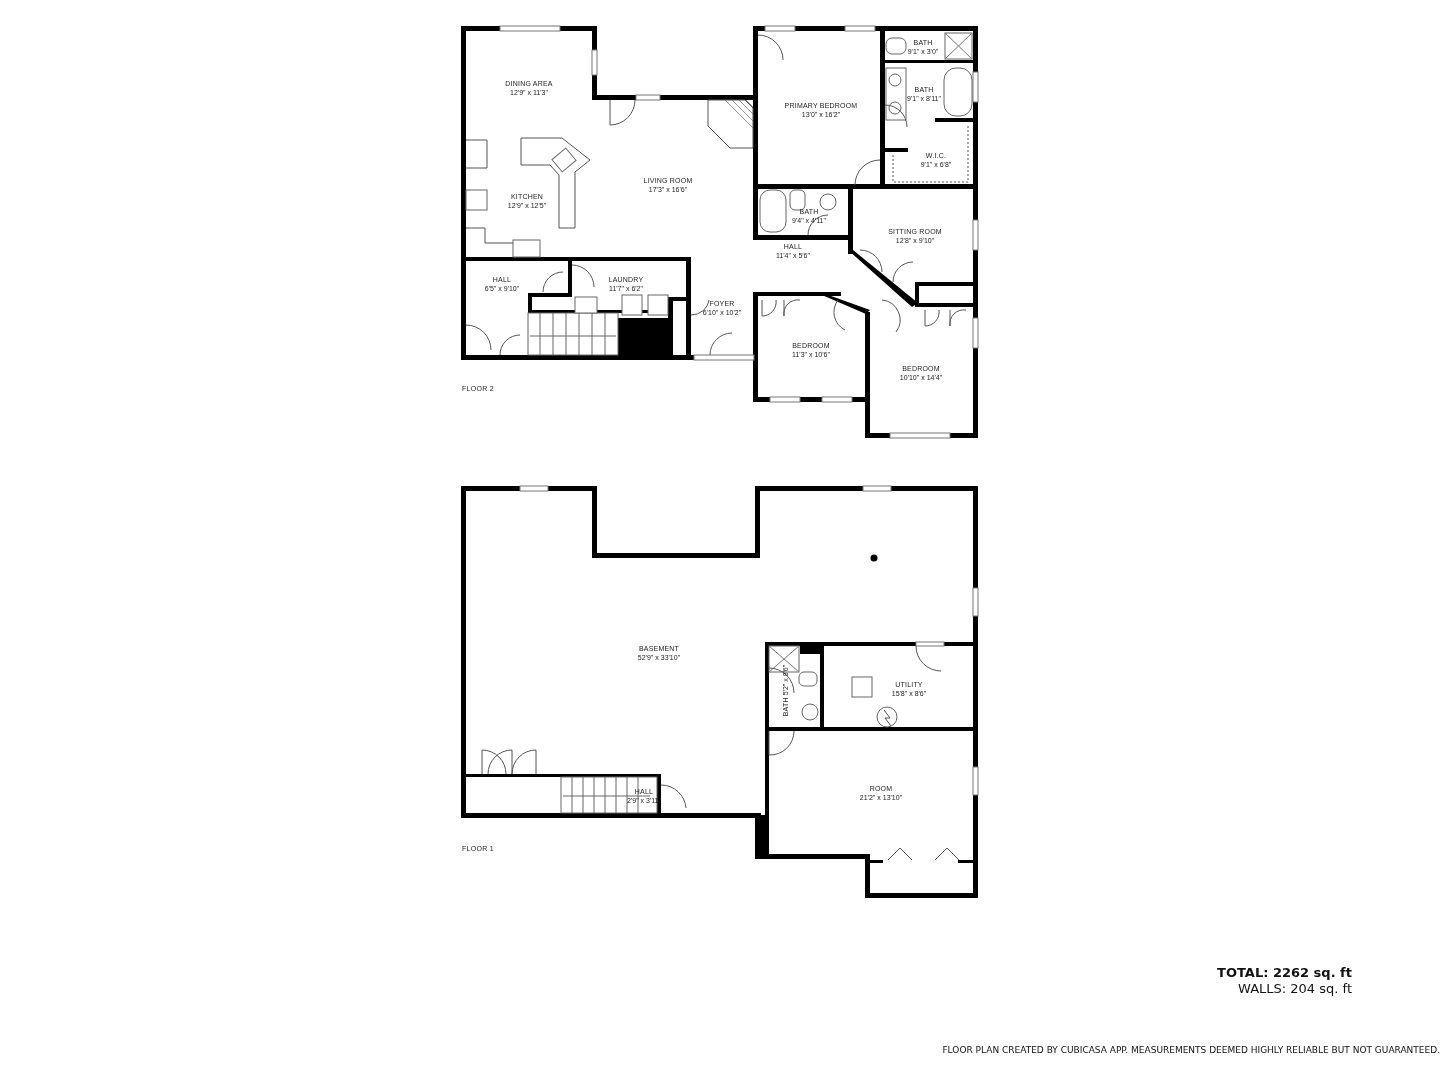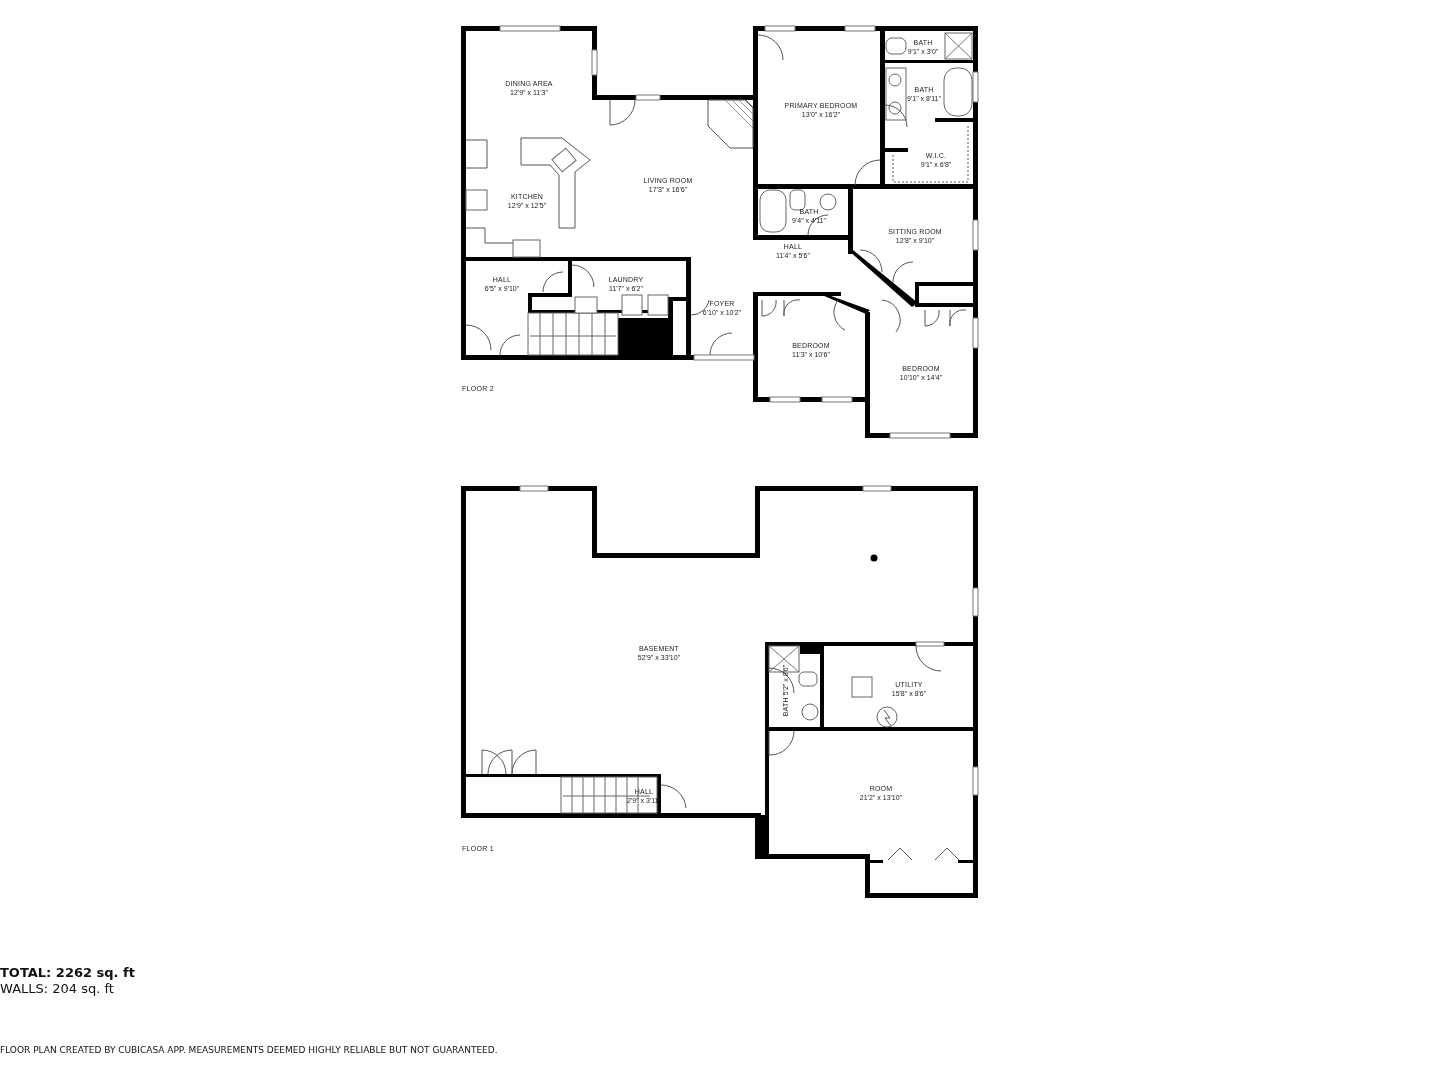--- a/index.html
+++ b/index.html
@@ -6,23 +6,23 @@
   body { width:1440px; height:1080px; position:relative; overflow:hidden; font-family:"Liberation Sans", sans-serif; color:#111; }
   svg.plan { position:absolute; left:0; top:0; }
   .wall { fill:#000; }
   .thin { stroke:#555; stroke-width:1; fill:none; }
   .fix { stroke:#666; stroke-width:1; fill:#fff; }
   .win { fill:#fff; stroke:#777; stroke-width:1; }
   .label { position:absolute; text-align:center; font-size:7px; line-height:9px; color:#222; transform:translateX(-50%); white-space:nowrap; }
   .label .name { display:block; letter-spacing:0.2px; }
   .label .dim { display:block; }
   .floor-tag { position:absolute; font-size:7px; color:#222; letter-spacing:0.3px; }
-  .summary { position:absolute; left:0; width:1352px; text-align:left; font-family:"DejaVu Sans", sans-serif; font-size:13px; line-height:16px; color:#111; }
+  .summary { position:absolute; left:0; width:1352px; text-align:right; font-family:"DejaVu Sans", sans-serif; font-size:13px; line-height:16px; color:#111; }
   .summary .total { font-weight:bold; }
-  .credit { position:absolute; left:0; width:1440px; top:1045px; text-align:left; font-family:"DejaVu Sans", sans-serif; font-size:9px; color:#111; }
+  .credit { position:absolute; left:0; width:1440px; top:1045px; text-align:right; font-family:"DejaVu Sans", sans-serif; font-size:9px; color:#111; }
 </style>
 </head>
 <body>
 
 <svg class="plan" width="1440" height="1080" viewBox="0 0 1440 1080">
 
   <g>
 
     <rect class="wall" x="461" y="26" width="5" height="334"></rect>
 

